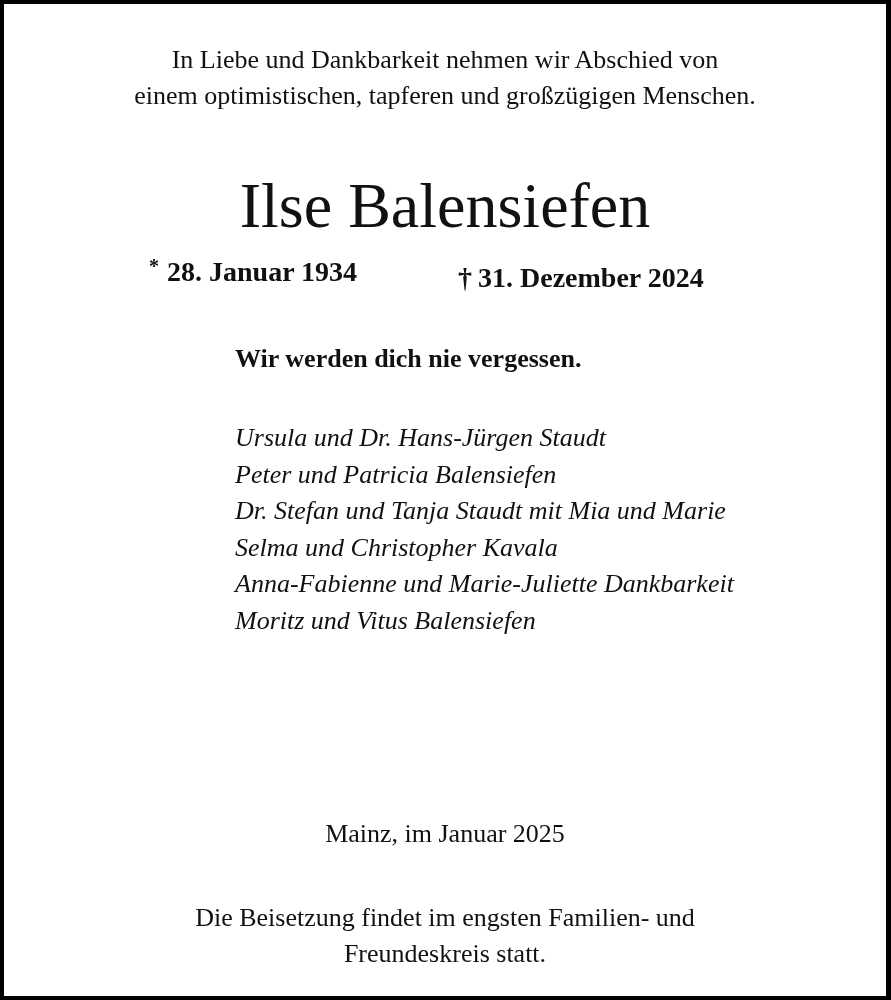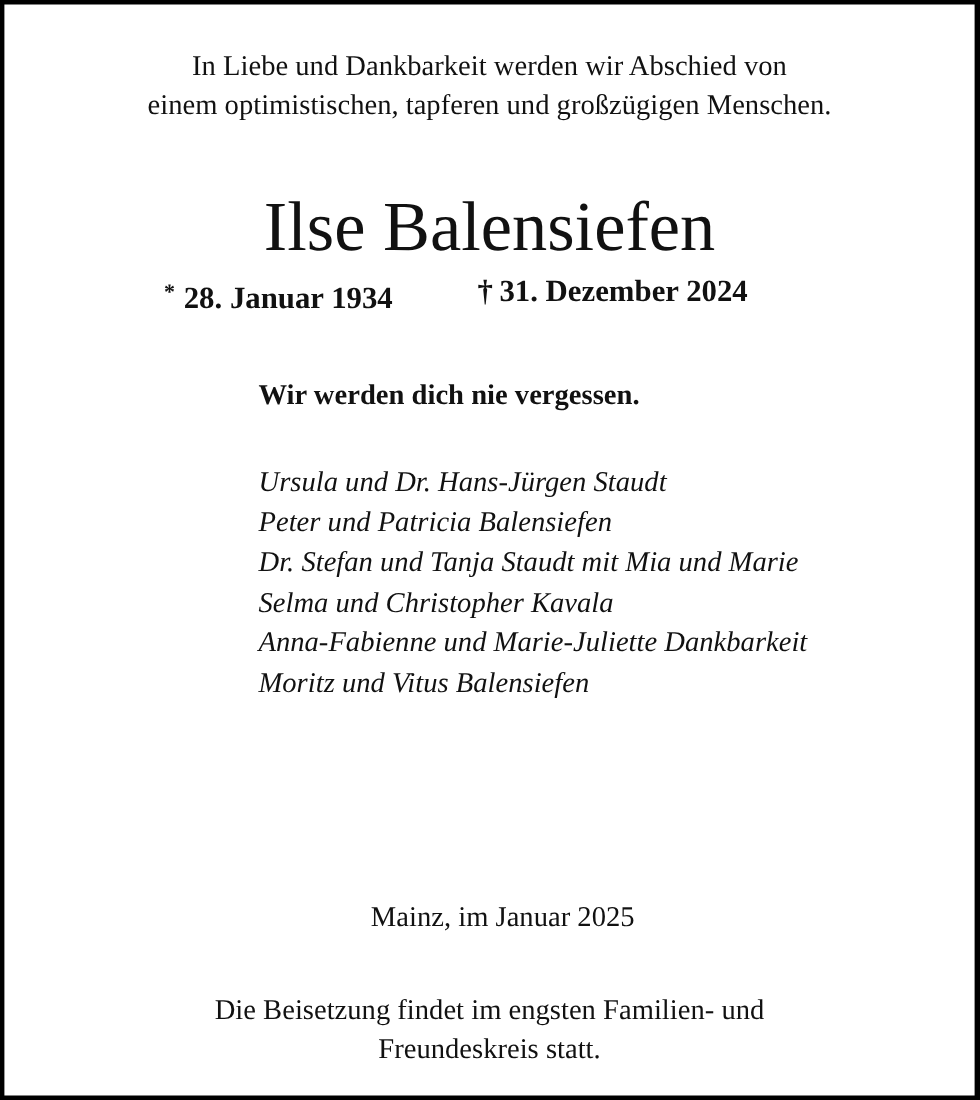--- a/index.html
+++ b/index.html
@@ -43,21 +43,21 @@
       line-height: 72px;
       letter-spacing: 0px;
     }
     .dates {
       top: 244px;
       font-size: 28px;
       font-weight: bold;
       line-height: 36px;
     }
     .dates .birth { position: absolute; left: 145px; }
-    .dates .death { position: absolute; left: 430px; }
+    .dates .death { position: absolute; left: 454px; margin-top: 12px; }
     .dates .sym { font-size: 20px; vertical-align: 8px; margin-right: 8px; }
     .dates .cross { margin-right: 6px; }
     .motto {
       top: 337px;
       left: 231px;
       font-size: 26px;
       font-weight: bold;
       line-height: 36px;
     }
     .mourners {
@@ -73,34 +73,34 @@
     .mourners li { white-space: nowrap; }
     .place {
       top: 812px;
       left: 0;
       right: 0;
       text-align: center;
       font-size: 26px;
       line-height: 36px;
       padding-left: 0px;
     }
-    .place span { position: relative; left: 12px; }
+    .place span { position: relative; left: 0px; }
     .burial {
       top: 896px;
       font-size: 26px;
       line-height: 36px;
     }
   </style>
 </head>
 <body>
 
 <div class="frame">
 
   <div class="abs center intro">
-    <div>In Liebe und Dankbarkeit werden wir Abschied von</div>
+    <div>In Liebe und Dankbarkeit nehmen wir Abschied von</div>
     <div>einem optimistischen, tapferen und großzügigen Menschen.</div>
   </div>
 
   <div class="abs center name">Ilse Balensiefen</div>
 
   <div class="abs dates" style="left:0;right:0;">
     <span class="birth">
       <span class="sym">*</span><span>28. Januar 1934</span>
     </span>
     <span class="death">

